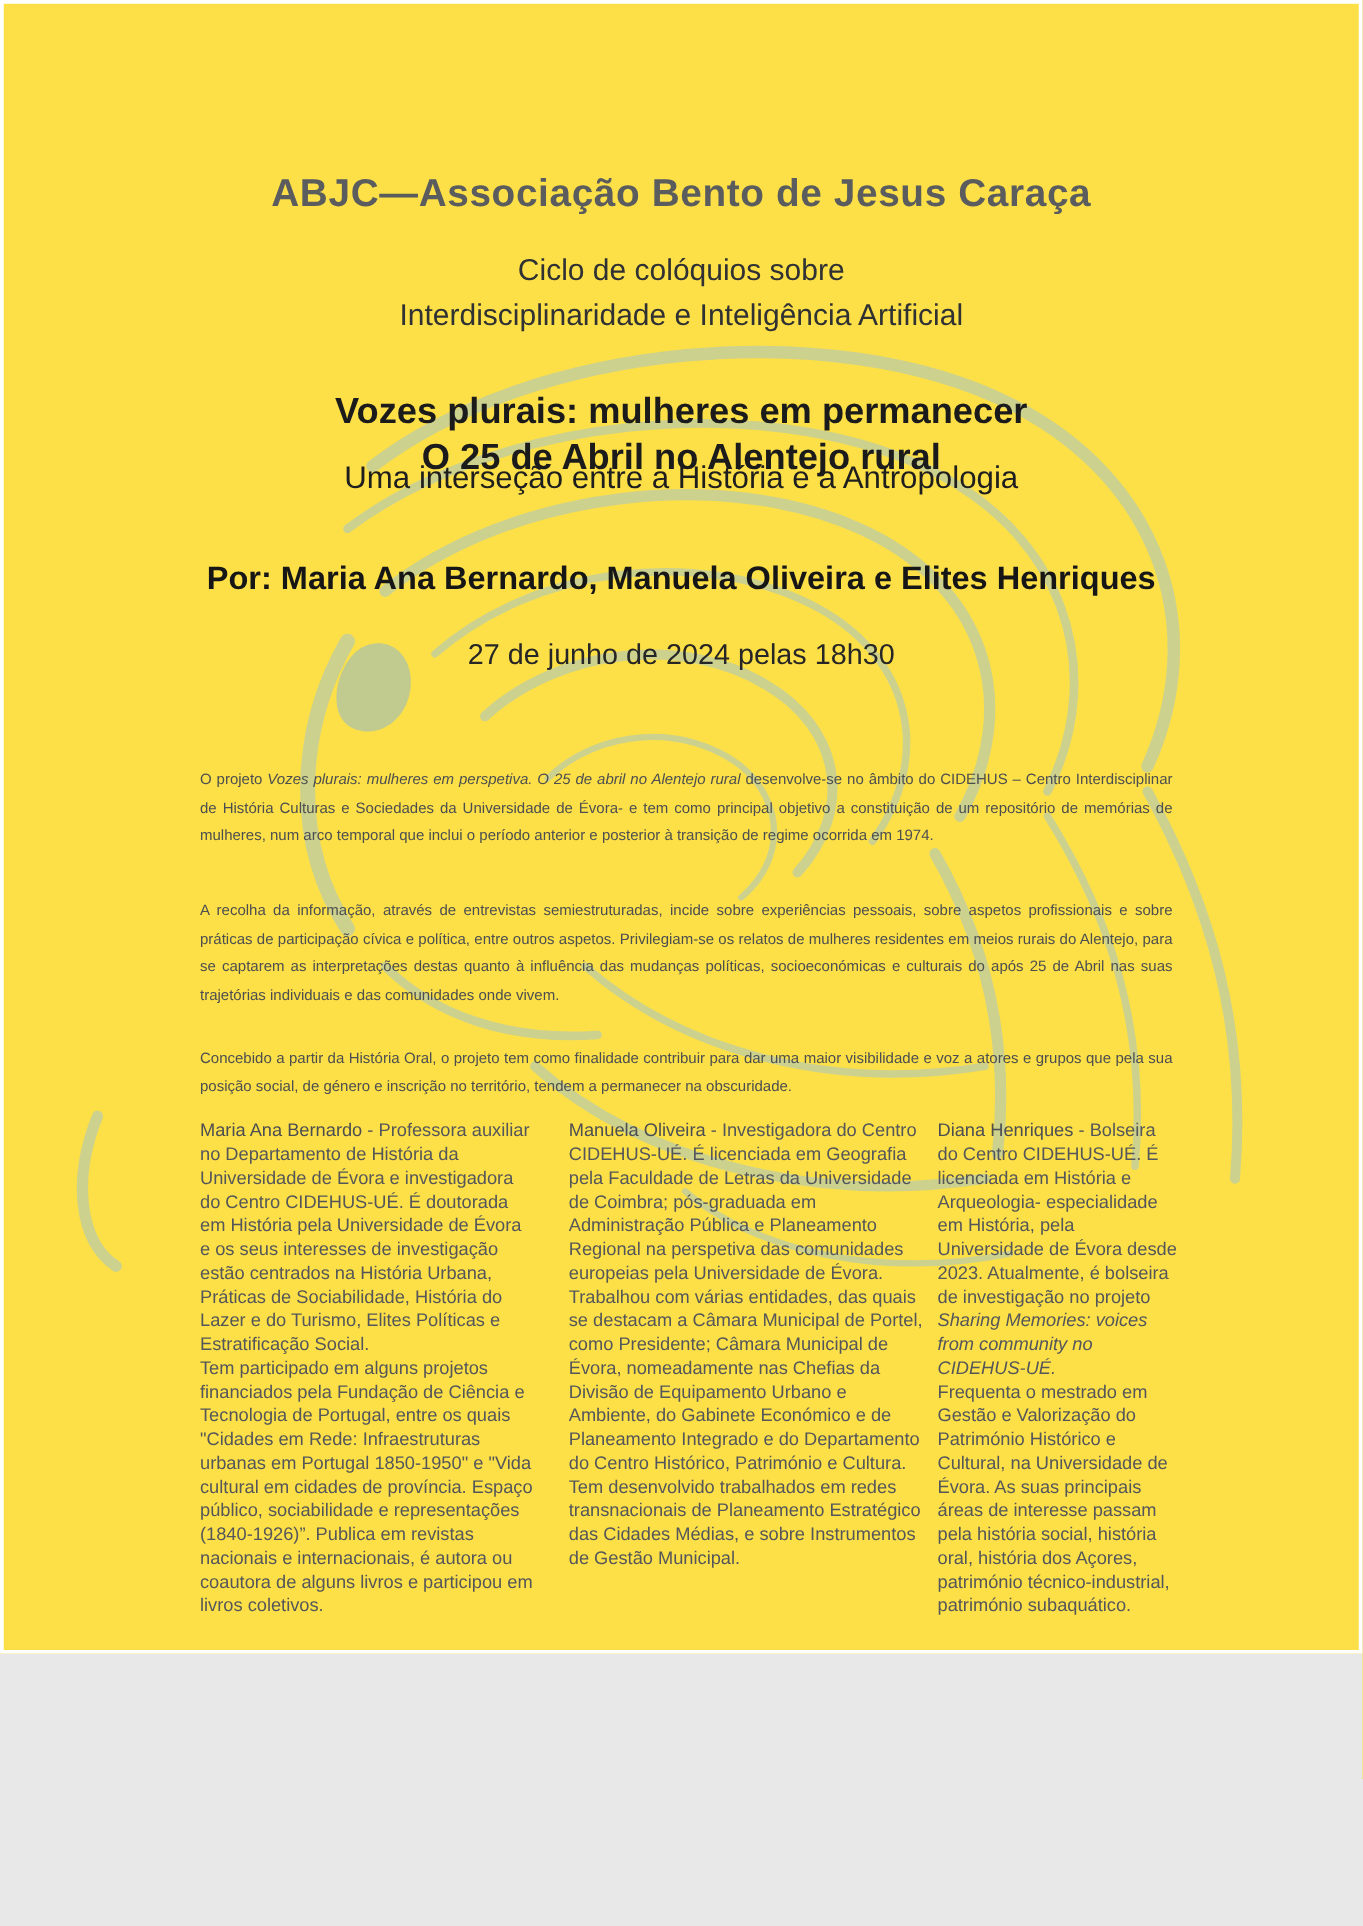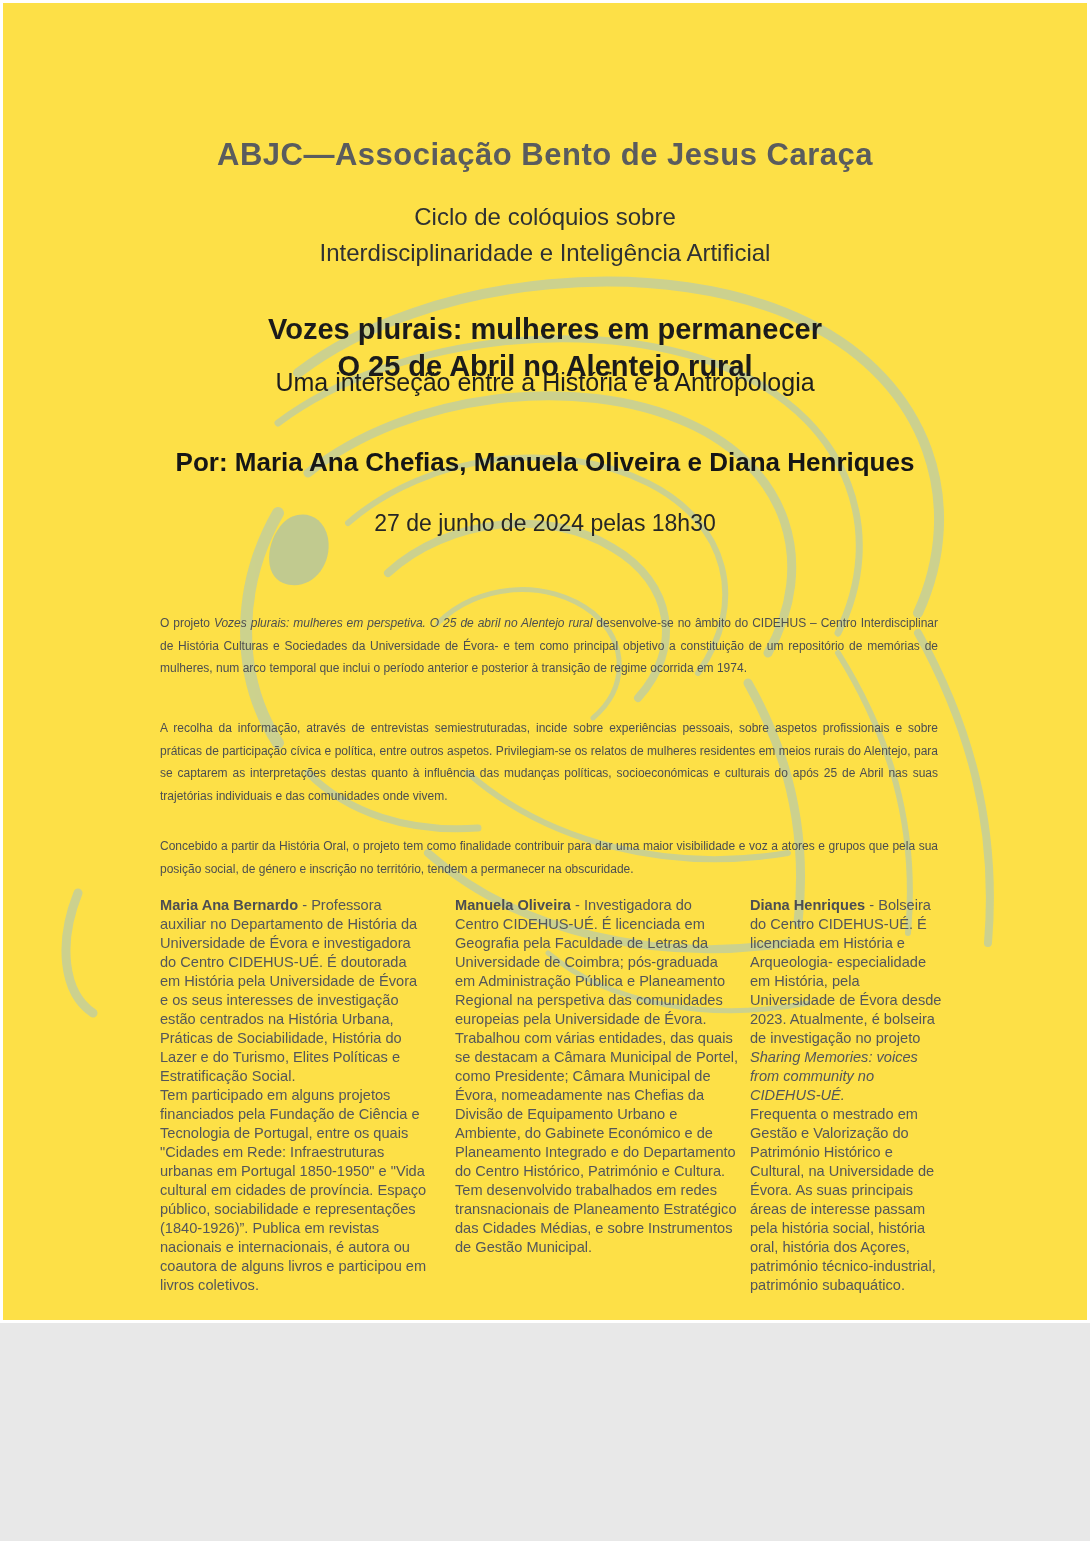--- a/index.html
+++ b/index.html
@@ -37,21 +37,21 @@
   .p3 { top:820px; }
   .bodytext em { font-style:italic; }
 
   .bio {
     top:893px;
     font-size:14.6px; line-height:19px;
     color:#54565a;
     text-align:left;
     white-space:pre-line;
   }
-  .bio strong { font-weight:bold; color:#4c4e52; }
+  .bio strong { font-weight:normal; color:#4c4e52; }
   .bio em { font-style:italic; }
   .bio .block { display:block; }
   .bio-1 { left:157px; width:268px; }
   .bio-2 { left:452px; width:284px; }
   .bio-3 { left:747px; width:192px; }
 
   .lisboa-logo { left:438px; top:1350px; width:88px; text-align:center; }
   .lisboa-logo svg { display:block; margin:0 auto; }
   .lisboa-name { font-size:18px; font-weight:bold; letter-spacing:3px; color:#1d1d1b; margin-top:2px; }
   .lisboa-sub  { font-size:6px; letter-spacing:1.6px; color:#3a3a3a; margin-top:4px; }
@@ -107,21 +107,21 @@
     <div>Interdisciplinaridade e Inteligência Artificial</div>
   </div>
 
   <div class="abs center event-title">
     <div>Vozes plurais: mulheres em permanecer</div>
     <div>O 25 de Abril no Alentejo rural</div>
   </div>
 
   <div class="abs center event-sub">Uma interseção entre a História e a Antropologia</div>
 
-  <div class="abs center speakers">Por: Maria Ana Chefias, Manuela Oliveira e Diana Henriques</div>
+  <div class="abs center speakers">Por: Maria Ana Bernardo, Manuela Oliveira e Elites Henriques</div>
 
   <div class="abs center venue">
     <div>27 de junho de 2024 pelas 18h30</div>
   </div>
 
   <p class="abs bodytext p1"><span>O projeto </span><em>Vozes plurais: mulheres em perspetiva. O 25 de abril no Alentejo rural</em><span> desenvolve-se no âmbito do CIDEHUS – Centro Interdisciplinar de História Culturas e Sociedades da Universidade de Évora- e tem como principal objetivo a constituição de um repositório de memórias de mulheres, num arco temporal que inclui o período anterior e posterior à transição de regime ocorrida em 1974.</span></p>
 
   <p class="abs bodytext p2">A recolha da informação, através de entrevistas semiestruturadas, incide sobre experiências pessoais, sobre aspetos profissionais e sobre práticas de participação cívica e política, entre outros aspetos. Privilegiam-se os relatos de mulheres residentes em meios rurais do Alentejo, para se captarem as interpretações destas quanto à influência das mudanças políticas, socioeconómicas e culturais do após 25 de Abril nas suas trajetórias individuais e das comunidades onde vivem.</p>
 
   <p class="abs bodytext p3">Concebido a partir da História Oral, o projeto tem como finalidade contribuir para dar uma maior visibilidade e voz a atores e grupos que pela sua posição social, de género e inscrição no território, tendem a permanecer na obscuridade.</p>

